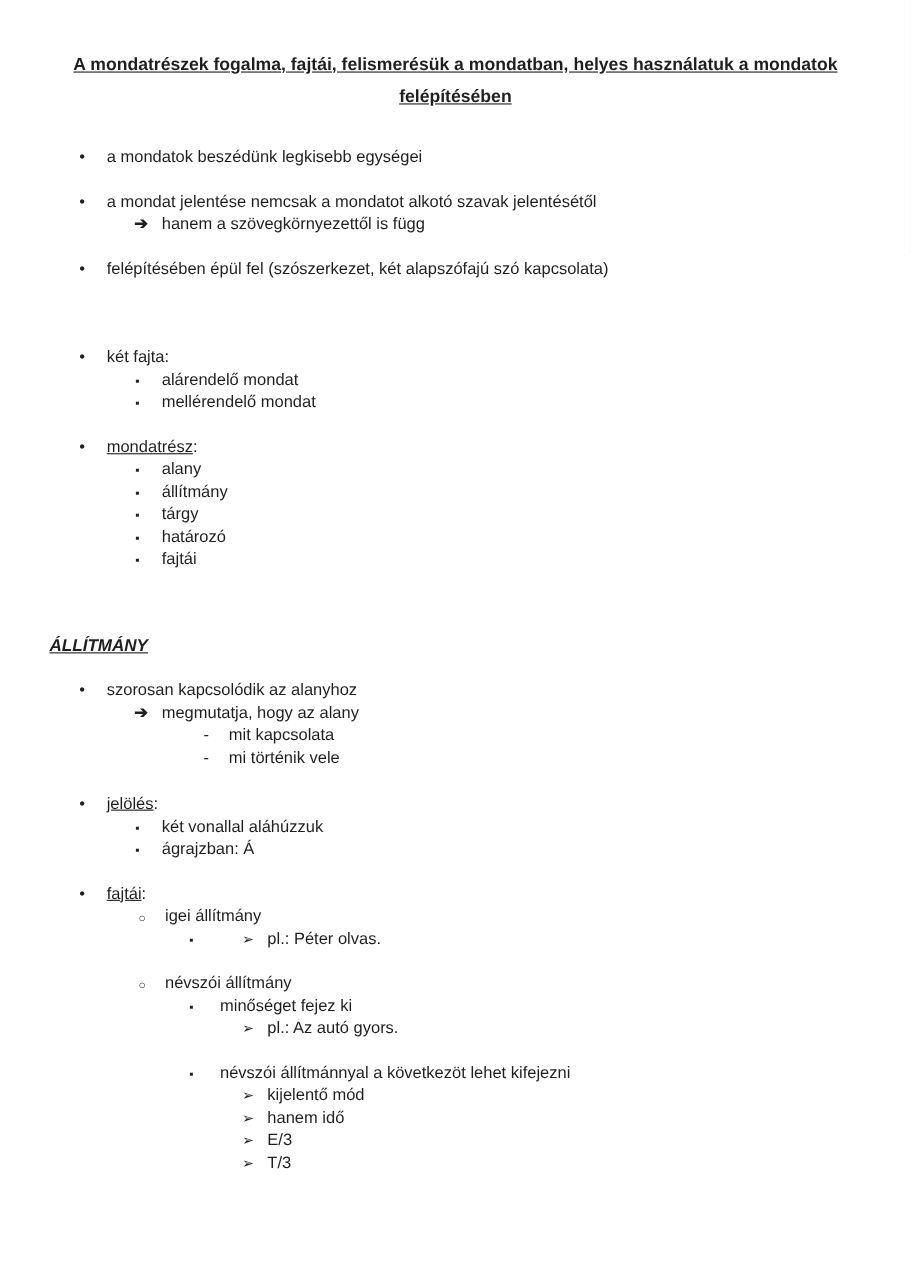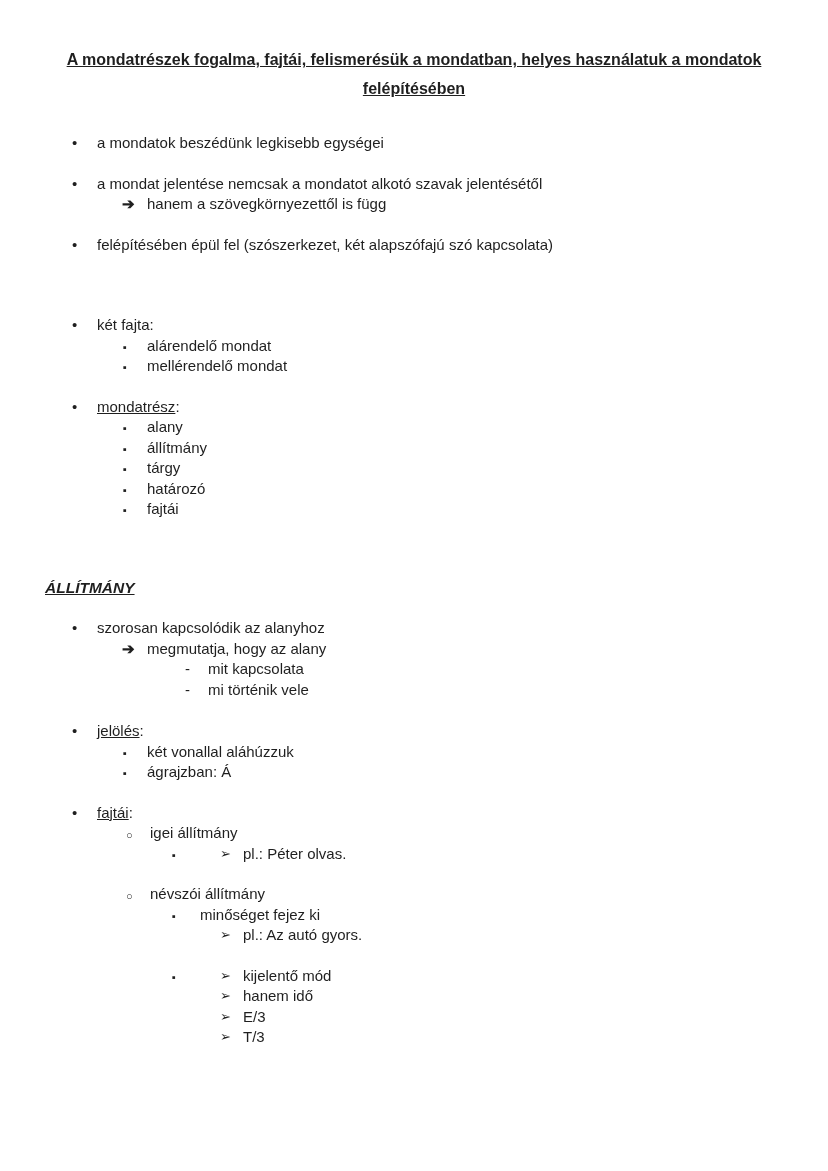--- a/index.html
+++ b/index.html
@@ -160,20 +160,21 @@
     <span class="m">▪</span>
     <span>minőséget fejez ki</span>
   </div>
   <div class="line i4">
     <span class="m">➢</span>
     <span>pl.: Az autó gyors.</span>
   </div>
 
   <div class="line i3 mt20">
     <span class="m">▪</span>
+    <span>névszói állítmánnyal a következöt lehet kifejezni</span>
   </div>
   <div class="line i4">
     <span class="m">➢</span>
     <span>kijelentő mód</span>
   </div>
   <div class="line i4">
     <span class="m">➢</span>
     <span>hanem idő</span>
   </div>
   <div class="line i4">

